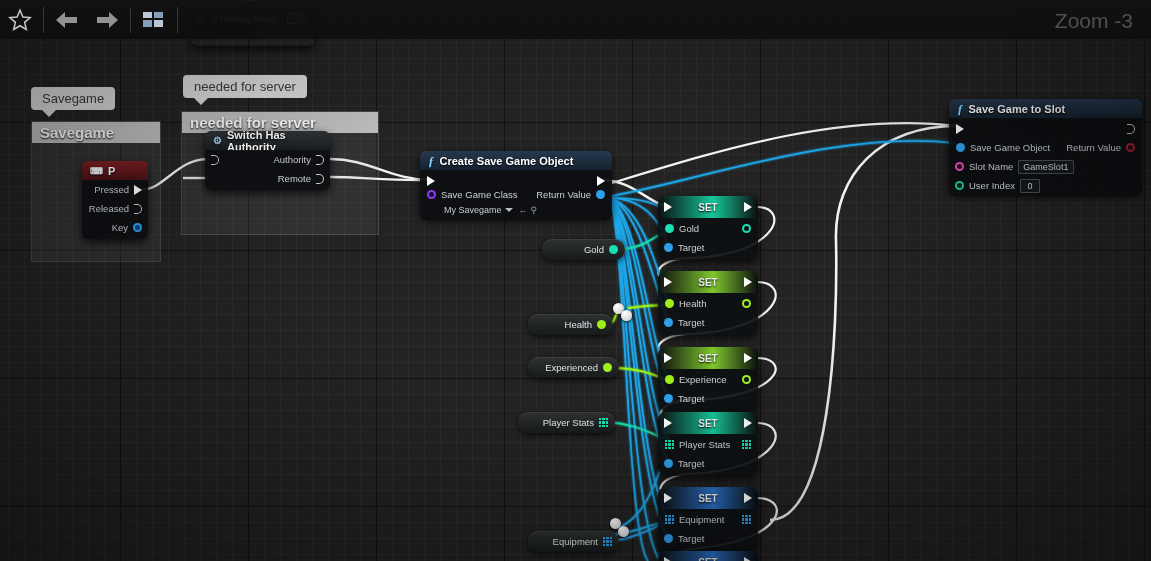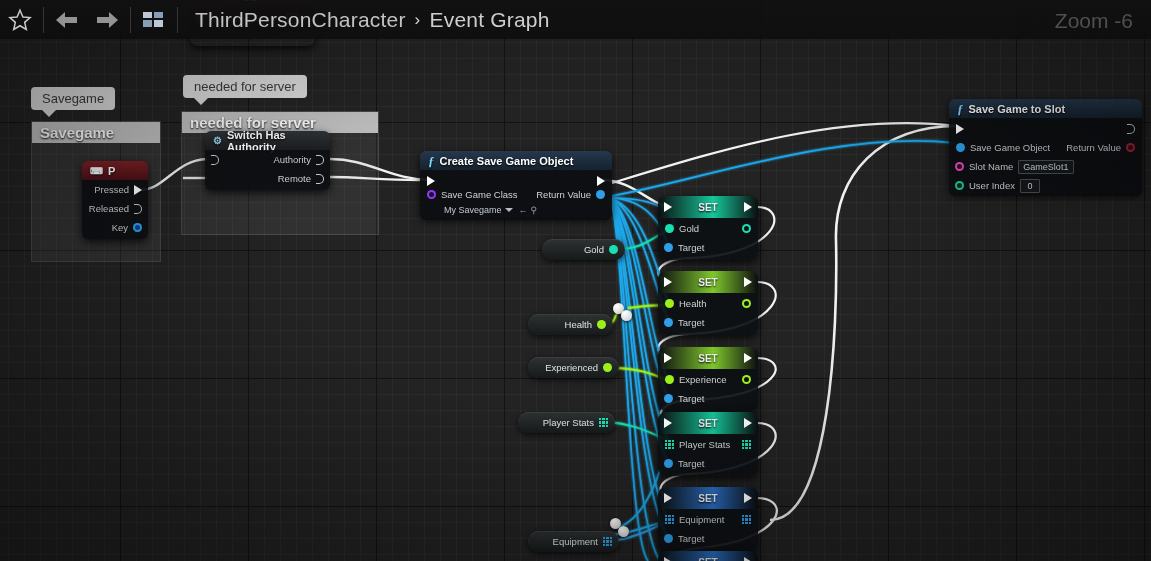--- a/index.html
+++ b/index.html
@@ -525,21 +525,16 @@
     <div class="tb-sep"></div>
     <div class="tb-ico">
       <svg width="26" height="22" viewBox="0 0 26 22">
         <rect x="2" y="3" width="9" height="6" fill="#c9d6e6"></rect>
         <rect x="13" y="3" width="9" height="6" fill="#8fa8c4"></rect>
         <rect x="2" y="11" width="9" height="7" fill="#8fa8c4"></rect>
         <rect x="13" y="11" width="9" height="7" fill="#c9d6e6"></rect>
       </svg>
     </div>
     <div class="tb-sep"></div>
-    <div id="breadcrumb">
-      <span>ThirdPersonCharacter</span>
-      <span class="chev">›</span>
-      <span class="crumb-active">Event Graph</span>
-    </div>
-    <div id="zoomlabel">Zoom -6</div>
+    <div id="zoomlabel">Zoom -3</div>
   </div>
 
 </div>
 
 </body></html>

